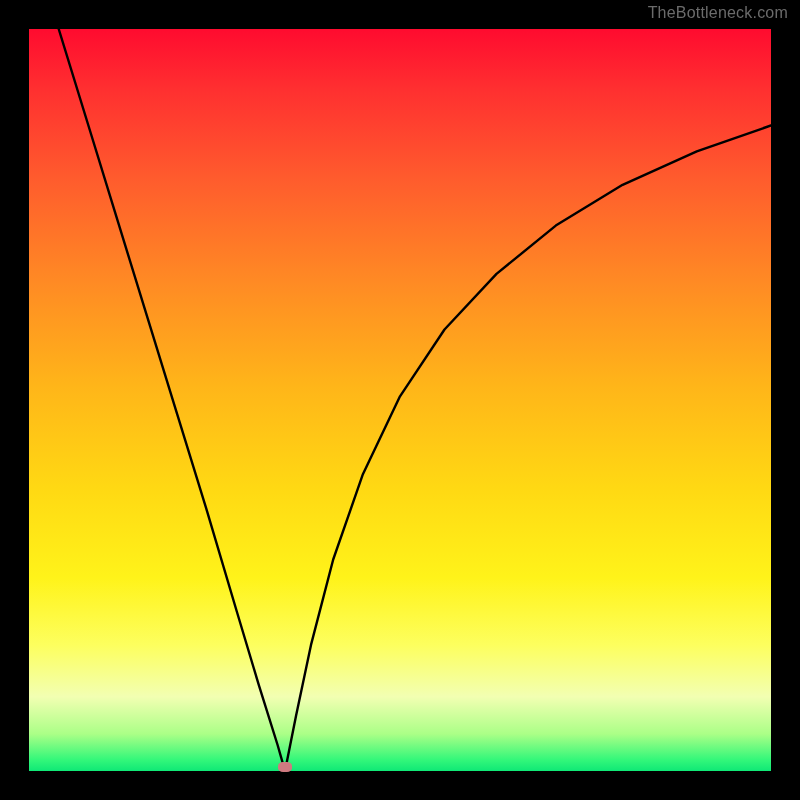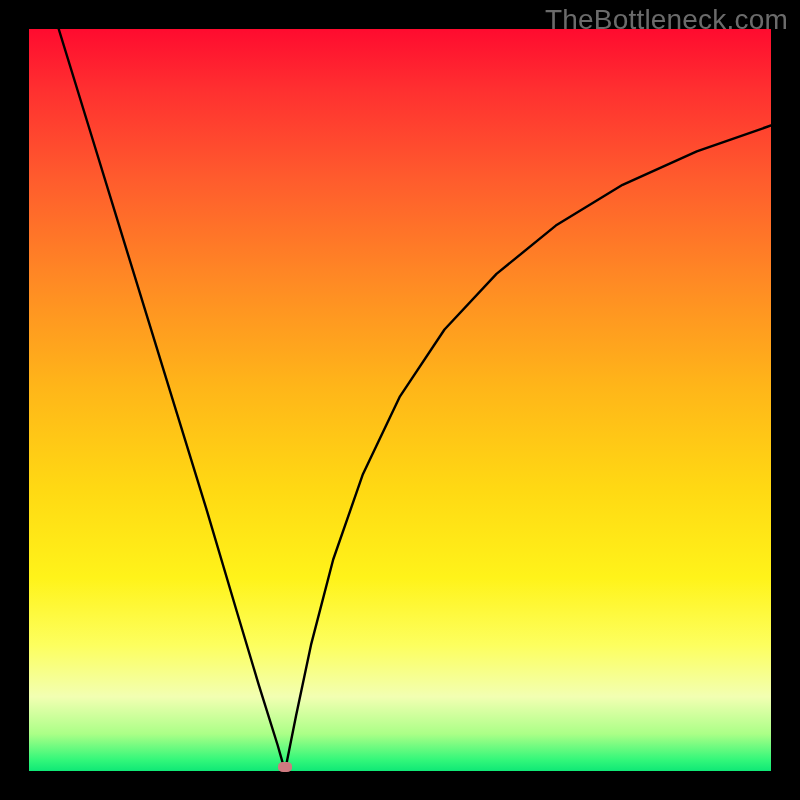--- a/index.html
+++ b/index.html
@@ -52,21 +52,21 @@
     height: 10px;
     border-radius: 5px / 4px;
     background: #cf7a80;
     transform: translate(-50%, -50%);
   }
   .watermark {
     position: absolute;
     top: 4px;
     right: 12px;
     color: #6b6b6b;
-    font-size: 28px;
+    font-size: 16px;
     font-weight: 500;
     letter-spacing: 0.2px;
     user-select: none;
   }
 </style>
 </head>
 <body>
 
 <div class="frame">
 

